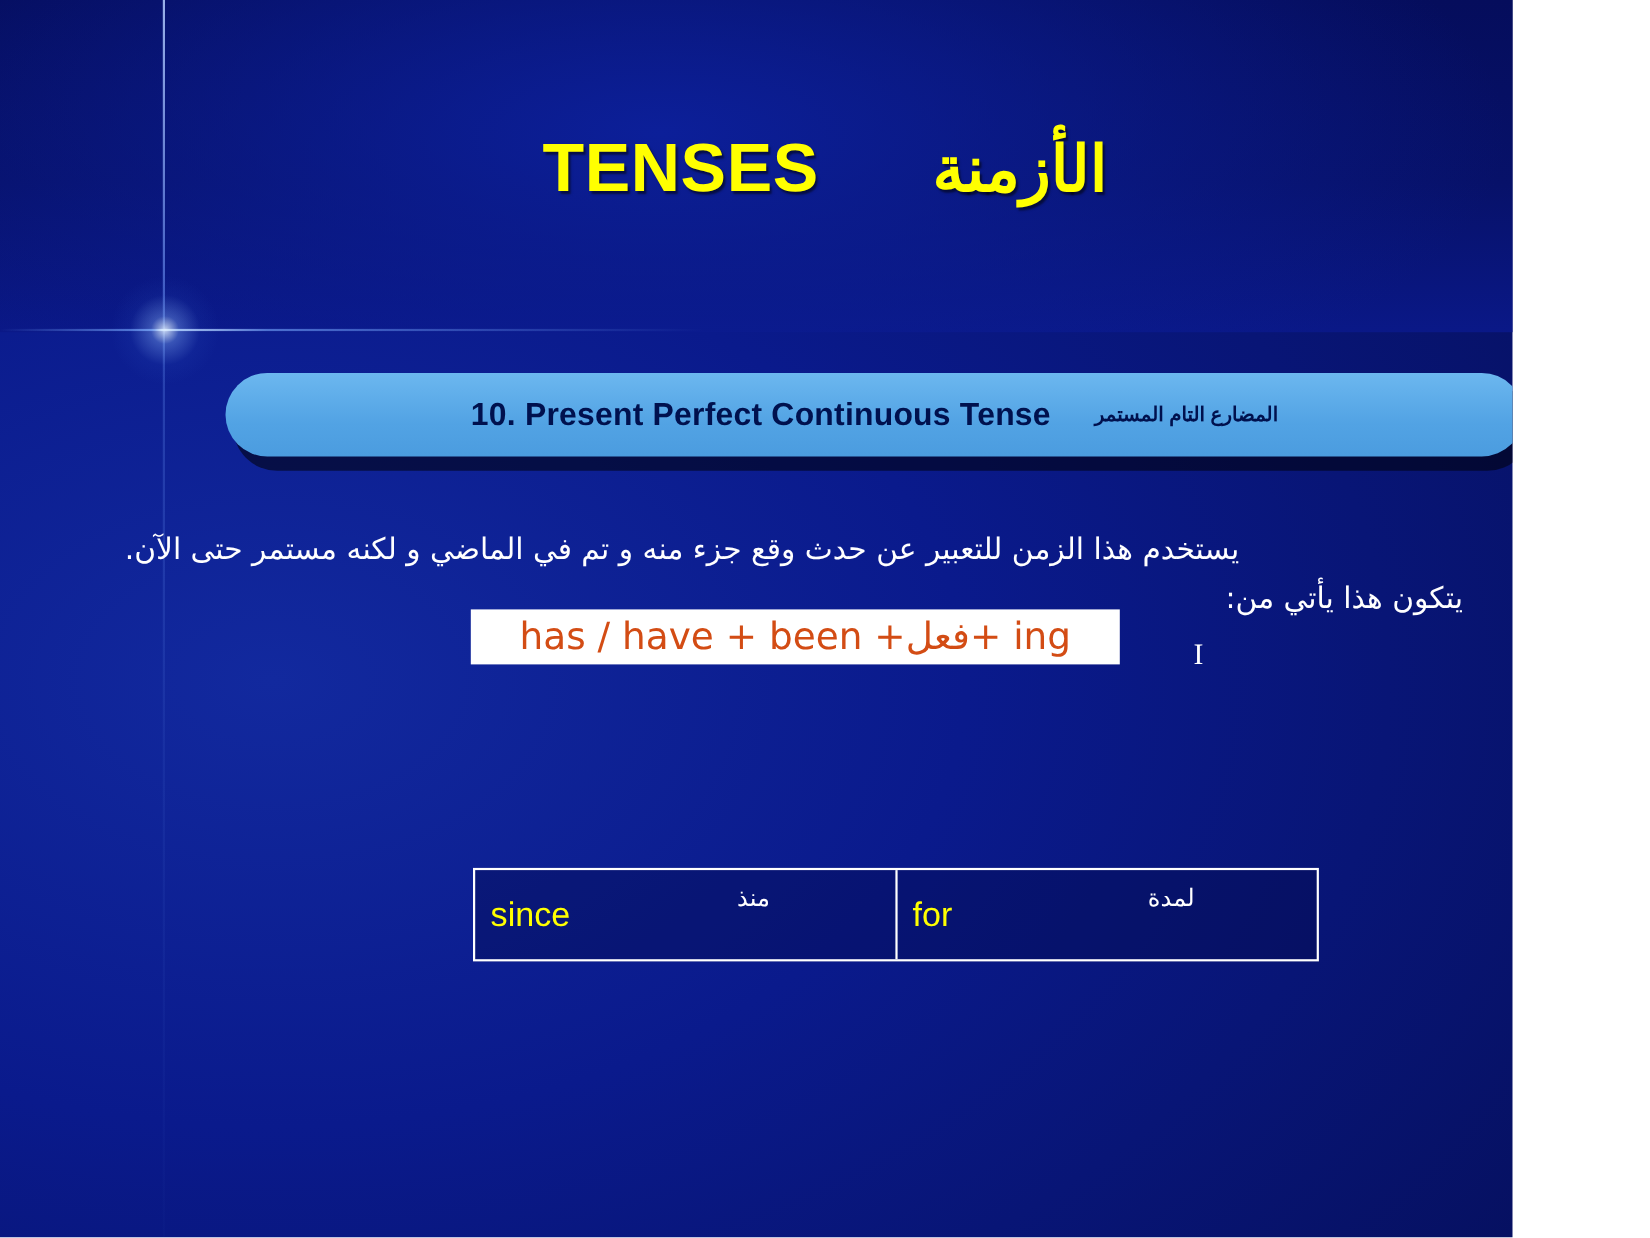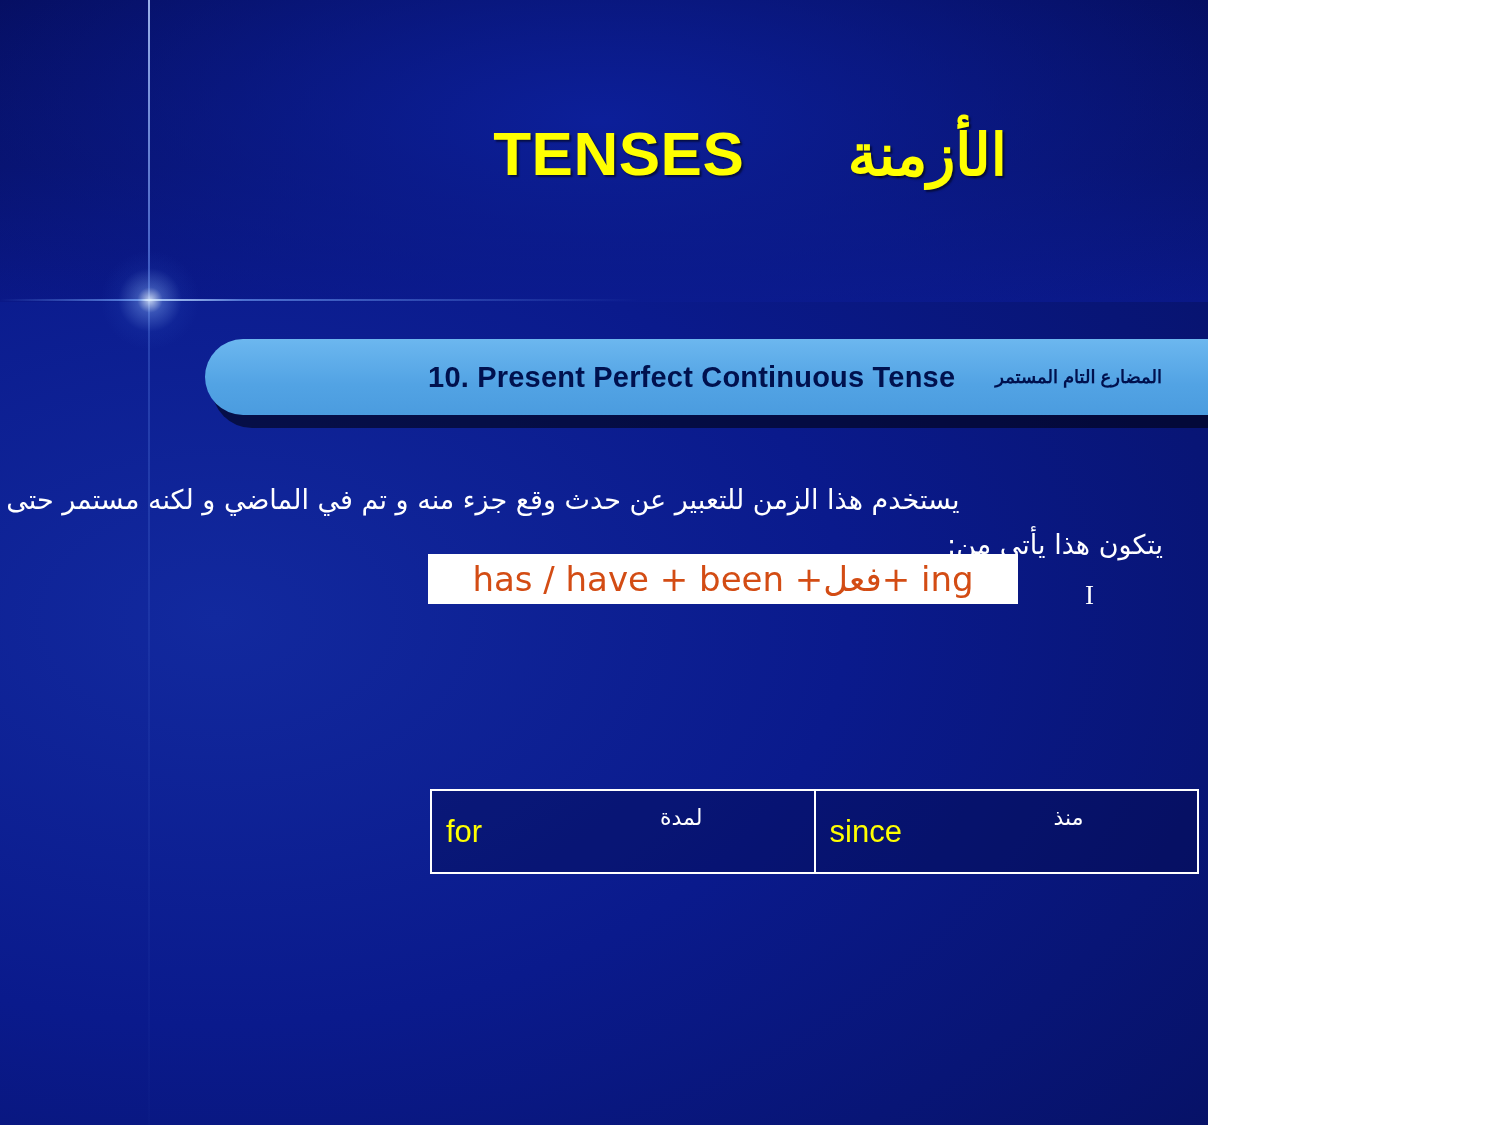--- a/index.html
+++ b/index.html
@@ -8,21 +8,21 @@
   }
   body {
     width: 1500px;
     height: 1125px;
     overflow: hidden;
     font-family: "Liberation Sans", sans-serif;
   }
 
   .slide {
     position: relative;
-    width: 1208px;
+    width: 1375px;
     height: 1125px;
     background: #0a1a8c;
     background:
       radial-gradient(ellipse 1400px 900px at 18% 55%, #12299e 0%, #0a1a8c 45%, #061060 100%);
     overflow: hidden;
     text-decoration: underline;
   }
 
   
   .title-band {
@@ -251,23 +251,23 @@
   <div class="ar-line p1">يستخدم هذا الزمن للتعبير عن حدث وقع جزء منه و تم في الماضي و لكنه مستمر حتى الآن.</div>
   <div class="ar-line p2">يتكون هذا يأتي من:</div>
 
   <div class="formula-box">
     <span class="formula-text">has / have + been +فعل+ ing</span>
   </div>
   <div class="formula-i">I</div>
 
 
   <div class="word-table">
+    <div class="word-cell since">
+      <span class="word-en">since</span>
+      <span class="word-ar">منذ</span>
+    </div>
     <div class="word-cell">
       <span class="word-en">for</span>
       <span class="word-ar">لمدة</span>
     </div>
-    <div class="word-cell since">
-      <span class="word-en">since</span>
-      <span class="word-ar">منذ</span>
-    </div>
   </div>
 
 </div>
 
 </body></html>

